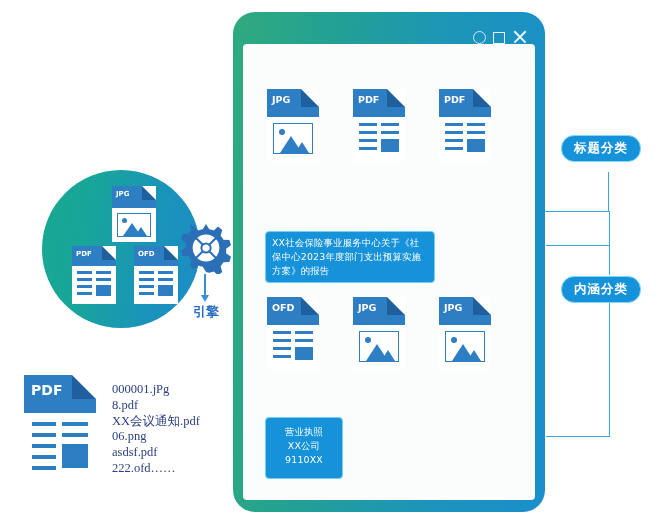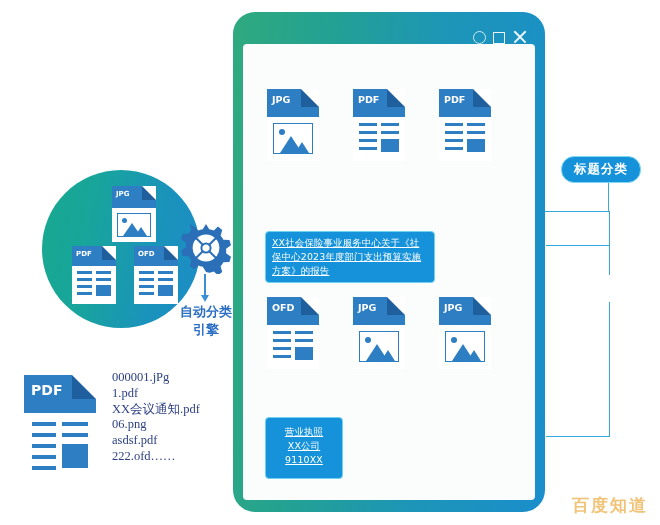--- a/index.html
+++ b/index.html
@@ -40,21 +40,21 @@
   }
   .gear-label {
     position: absolute; left: 150px; top: 303px; width: 112px;
     text-align: center; font-size: 13px; font-weight: bold;
     color: #2b6fc4; line-height: 18px;
   }
 
   
   .big-pdf { position: absolute; left: 24px; top: 375px; }
   .file-list {
-    position: absolute; left: 112px; top: 370px;
+    position: absolute; left: 112px; top: 382px;
     font-size: 12.5px; color: #2b3f82; line-height: 15.8px;
     font-family: "Liberation Serif", "DejaVu Serif", serif;
   }
   .file-list div { white-space: nowrap; }
 
   
   .window {
     position: absolute; left: 233px; top: 12px;
     width: 312px; height: 500px;
     border-radius: 22px;
@@ -123,37 +123,36 @@
   .doc .ln { background: #2e7ec4; }
   .doc .blk { position: absolute; background: #2e7ec4; }
 
   
   .card {
     position: absolute; background: #1692da;
     border: 1.5px solid #6fd2f0; border-radius: 4px;
     color: #ffffff; font-size: 9.4px; line-height: 14px;
     padding: 4px 6px; letter-spacing: 0.2px;
     font-family: "DejaVu Sans", sans-serif;
-    text-decoration: underline;
   }
   .card.title-card { left: 22px; top: 187px; width: 170px; height: 52px; }
   .card.id-card   { left: 203px; top: 187px; width: 85px;  height: 38px; }
   .card.lic-card  { left: 22px;  top: 373px; width: 78px;  height: 62px; text-align: center; padding-top: 7px; }
   .card.sum-card  { left: 130px; top: 392px; width: 158px; height: 30px; text-align: center; line-height: 22px; }
 
   
   .conn { position: absolute; background: #35a8dc; }
   .pill {
     position: absolute; background: #1692da;
     border: 1.5px solid #7fd8f2; border-radius: 13px;
     color: #ffffff; font-size: 12.5px; font-weight: bold;
     padding: 4px 12px; letter-spacing: 1px; white-space: nowrap;
     font-family: "DejaVu Sans", sans-serif;
   }
-  .pill.p-title { left: 561px; top: 156px; }
+  .pill.p-title { left: 561px; top: 135px; }
   .pill.p-inner { left: 561px; top: 276px; }
 
   
   .watermark {
     position: absolute; right: 12px; bottom: 8px;
     font-size: 17px; font-weight: bold; color: #f0c070;
     letter-spacing: 2px; font-family: "DejaVu Sans", sans-serif;
     opacity: .95;
   }
 </style>
@@ -229,21 +228,20 @@
       <g stroke="#2b6fb8" stroke-width="2" stroke-linecap="round">
         <line x1="16.5" y1="16.5" x2="22.8" y2="22.8"></line>
         <line x1="35.5" y1="16.5" x2="29.2" y2="22.8"></line>
         <line x1="16.5" y1="35.5" x2="22.8" y2="29.2"></line>
         <line x1="35.5" y1="35.5" x2="29.2" y2="29.2"></line>
       </g>
     </svg>
   </div>
   <div class="gear-arrow"></div>
   <div class="gear-label">
-    <div>自动分类</div>
     <div>引擎</div>
   </div>
 
   <div class="big-pdf">
     <div class="doc">
       <div class="page" style="width:72px;height:100px;">
         <div class="fold" style="border-width:0 24px 24px 0;"></div>
         <div class="tag" style="left:7px;top:7px;font-size:14px;">PDF</div>
         <div class="sheet" style="height:62px;">
           <div class="ln" style="position:absolute;left:8px;top:9px;width:24px;height:4px;"></div>
@@ -253,21 +251,21 @@
           <div class="ln" style="position:absolute;left:8px;top:31px;width:24px;height:4px;"></div>
           <div class="ln" style="position:absolute;left:8px;top:42px;width:24px;height:4px;"></div>
           <div class="ln" style="position:absolute;left:8px;top:53px;width:24px;height:4px;"></div>
           <div class="blk" style="left:38px;top:31px;width:26px;height:24px;"></div>
         </div>
       </div>
     </div>
   </div>
   <div class="file-list">
     <div>000001.jPg</div>
-    <div>1.pdf</div>
+    <div>8.pdf</div>
     <div>XX会议通知.pdf</div>
     <div>06.png</div>
     <div>asdsf.pdf</div>
     <div>222.ofd……</div>
   </div>
 
   <div class="conn" style="left:529px; top:211px; width:80px; height:1.4px;"></div>
   <div class="conn" style="left:608px; top:172px; width:1.4px; height:40px;"></div>
 
   <div class="conn" style="left:546px; top:245px; width:64px; height:1.4px;"></div>
@@ -390,16 +388,16 @@
         <div>营业执照</div>
         <div>XX公司</div>
         <div>9110XX</div>
       </div>
 
 
     </div>
   </div>
 
   <div class="pill p-title">标题分类</div>
-
-  <div class="watermark">百度知道</div>
+  <div class="pill p-inner">内涵分类</div>
+
 
 </div>
 
 </body></html>

